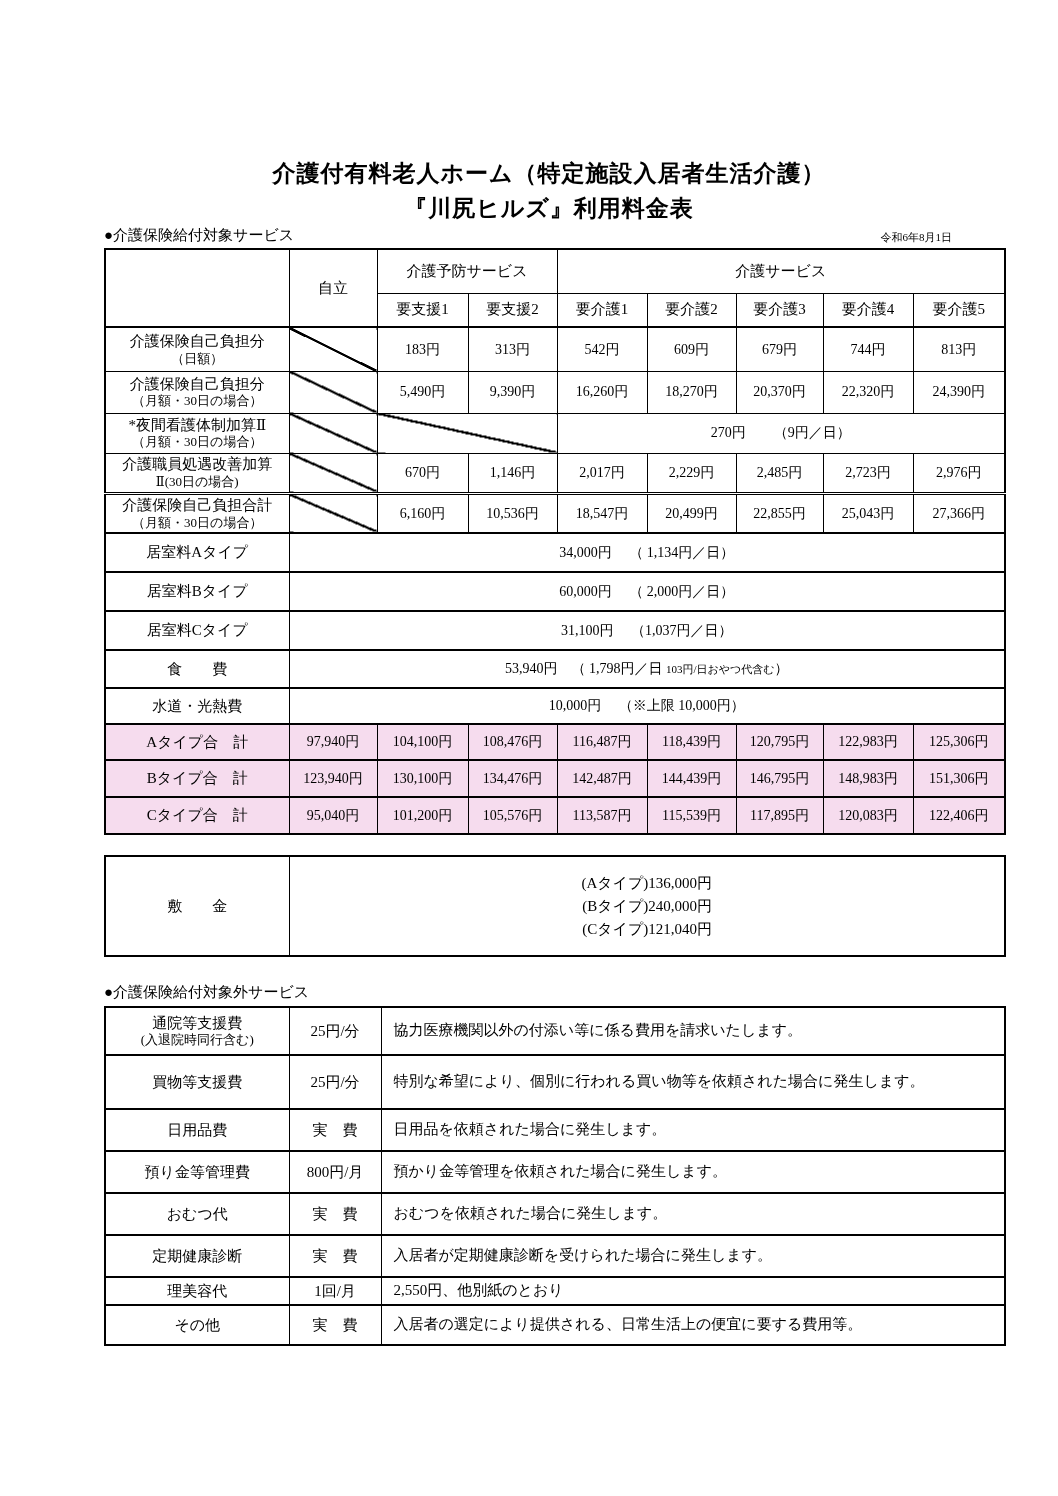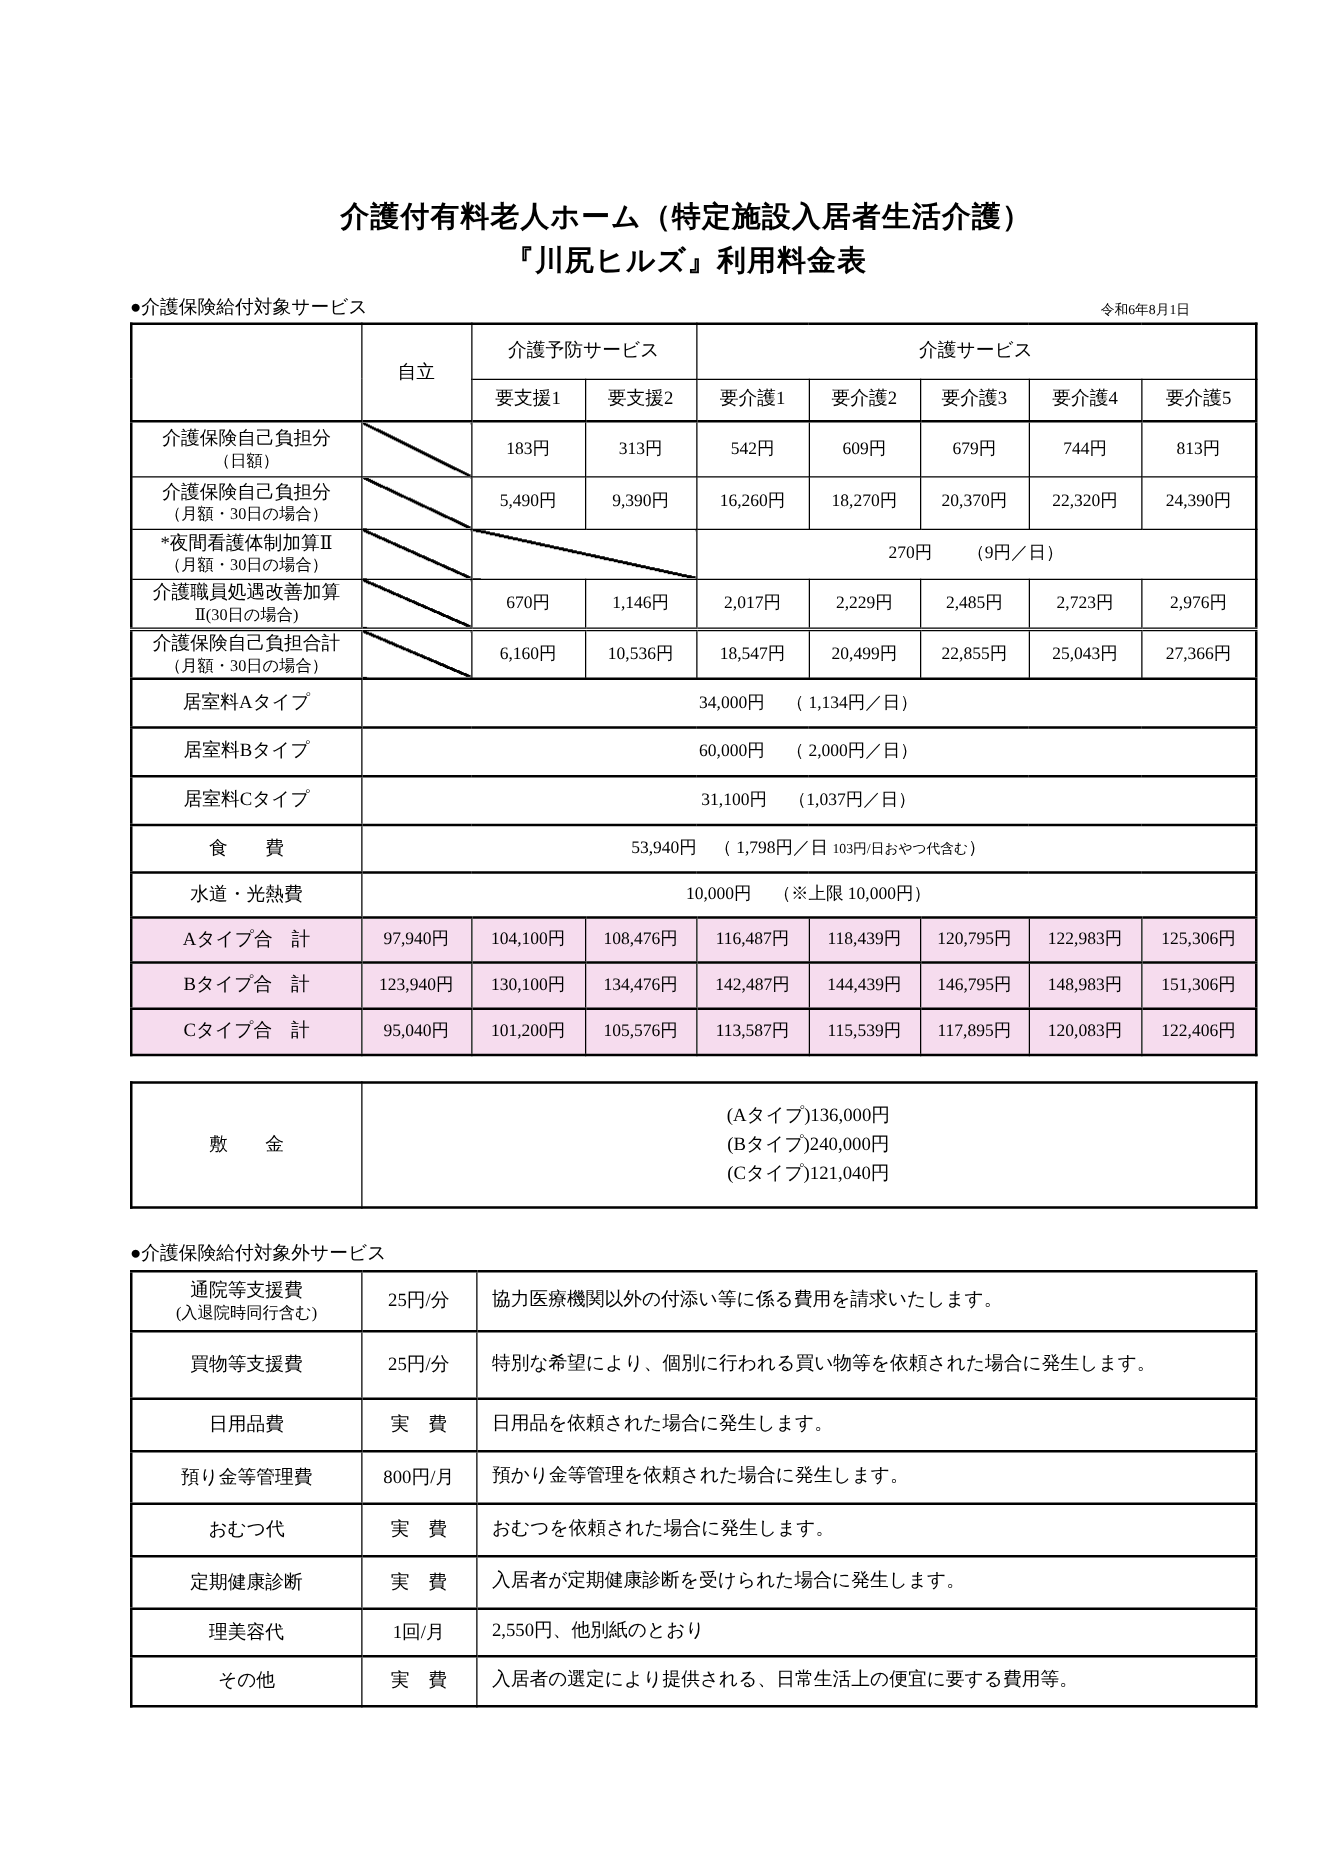--- a/index.html
+++ b/index.html
@@ -8,21 +8,21 @@
     width:1058px; height:1496px;
     font-family:"Liberation Serif","DejaVu Serif",serif;
     color:#000;
   }
   .page { position:relative; width:1058px; height:1496px; overflow:hidden;padding-left:20px; }
   .content { margin-left:84px; width:900px; }
 
   .title-block { width:1058px; text-align:center; padding-top:156px; }
   .title-line { font-size:23px; font-weight:bold; line-height:35px; letter-spacing:1px; }
 
-  .section-row { display:flex; justify-content:space-between; align-items:flex-end; margin-top:10px; }
+  .section-row { display:flex; justify-content:space-between; align-items:flex-end; }
   .section-heading { font-size:15px; }
   .date-label { font-size:11px; padding-right:52px; }
 
   table { border-collapse:collapse; table-layout:fixed; width:900px; background:#fff; }
   td {
     border:1px solid #000;
     text-align:center; vertical-align:middle;
     font-size:14px; line-height:1.25; overflow:hidden;
     padding:1px 2px;
   }
@@ -42,21 +42,21 @@
       #000 calc(50% - 1.2px),
       #000 calc(50% + 1.2px),
       transparent calc(50% + 1.2px));
   }
 
   td.pink { background-color:#f6dcee; }
 
   .small-note { font-size:11px; }
 
   .deposit { margin-top:20px; }
-  .dep-lines { display:inline-block; text-align:center; font-size:15px; line-height:23px; }
+  .dep-lines { display:inline-block; text-align:right; font-size:15px; line-height:23px; }
 
   .footnote { font-size:15px; margin-top:6px; }
 
   .section2-heading { font-size:15px; margin-top:26px; }
 
   .t2 { margin-top:4px; }
   .t2 td.desc { text-align:left; padding:2px 12px; font-size:15px; line-height:1.45; }
   .t2 td.price { font-size:15px; }
 </style>
 </head>
@@ -291,21 +291,21 @@
         <tr class="sep2" style="height:42px">
           <td class="lbl">おむつ代</td>
           <td class="price">実　費</td>
           <td class="desc">おむつを依頼された場合に発生します。</td>
         </tr>
         <tr class="sep2" style="height:42px">
           <td class="lbl">定期健康診断</td>
           <td class="price">実　費</td>
           <td class="desc">入居者が定期健康診断を受けられた場合に発生します。</td>
         </tr>
-        <tr class="sep2" style="height:38px">
+        <tr class="sep2" style="height:28px">
           <td class="lbl">理美容代</td>
           <td class="price">1回/月</td>
           <td class="desc">2,550円、他別紙のとおり</td>
         </tr>
         <tr class="sep2" style="height:40px">
           <td class="lbl">その他</td>
           <td class="price">実　費</td>
           <td class="desc">入居者の選定により提供される、日常生活上の便宜に要する費用等。</td>
         </tr>
       </tbody>

